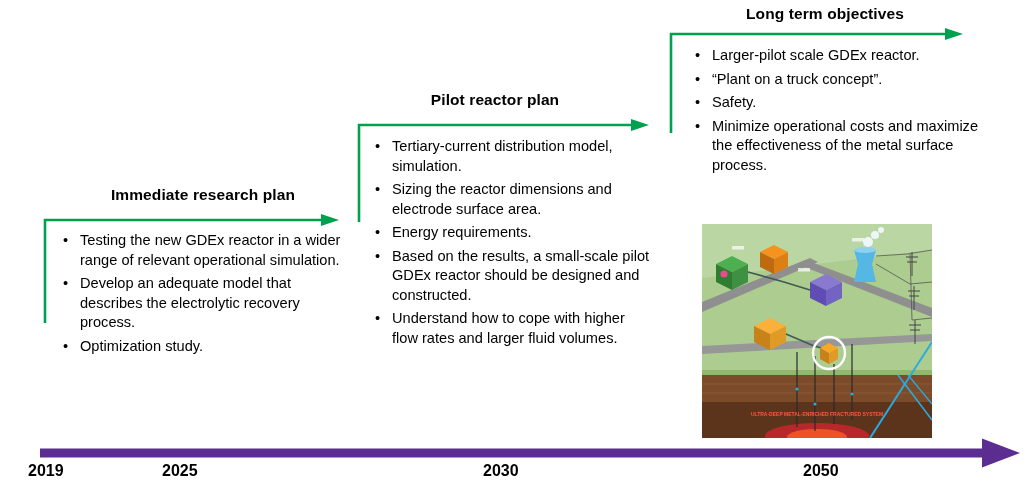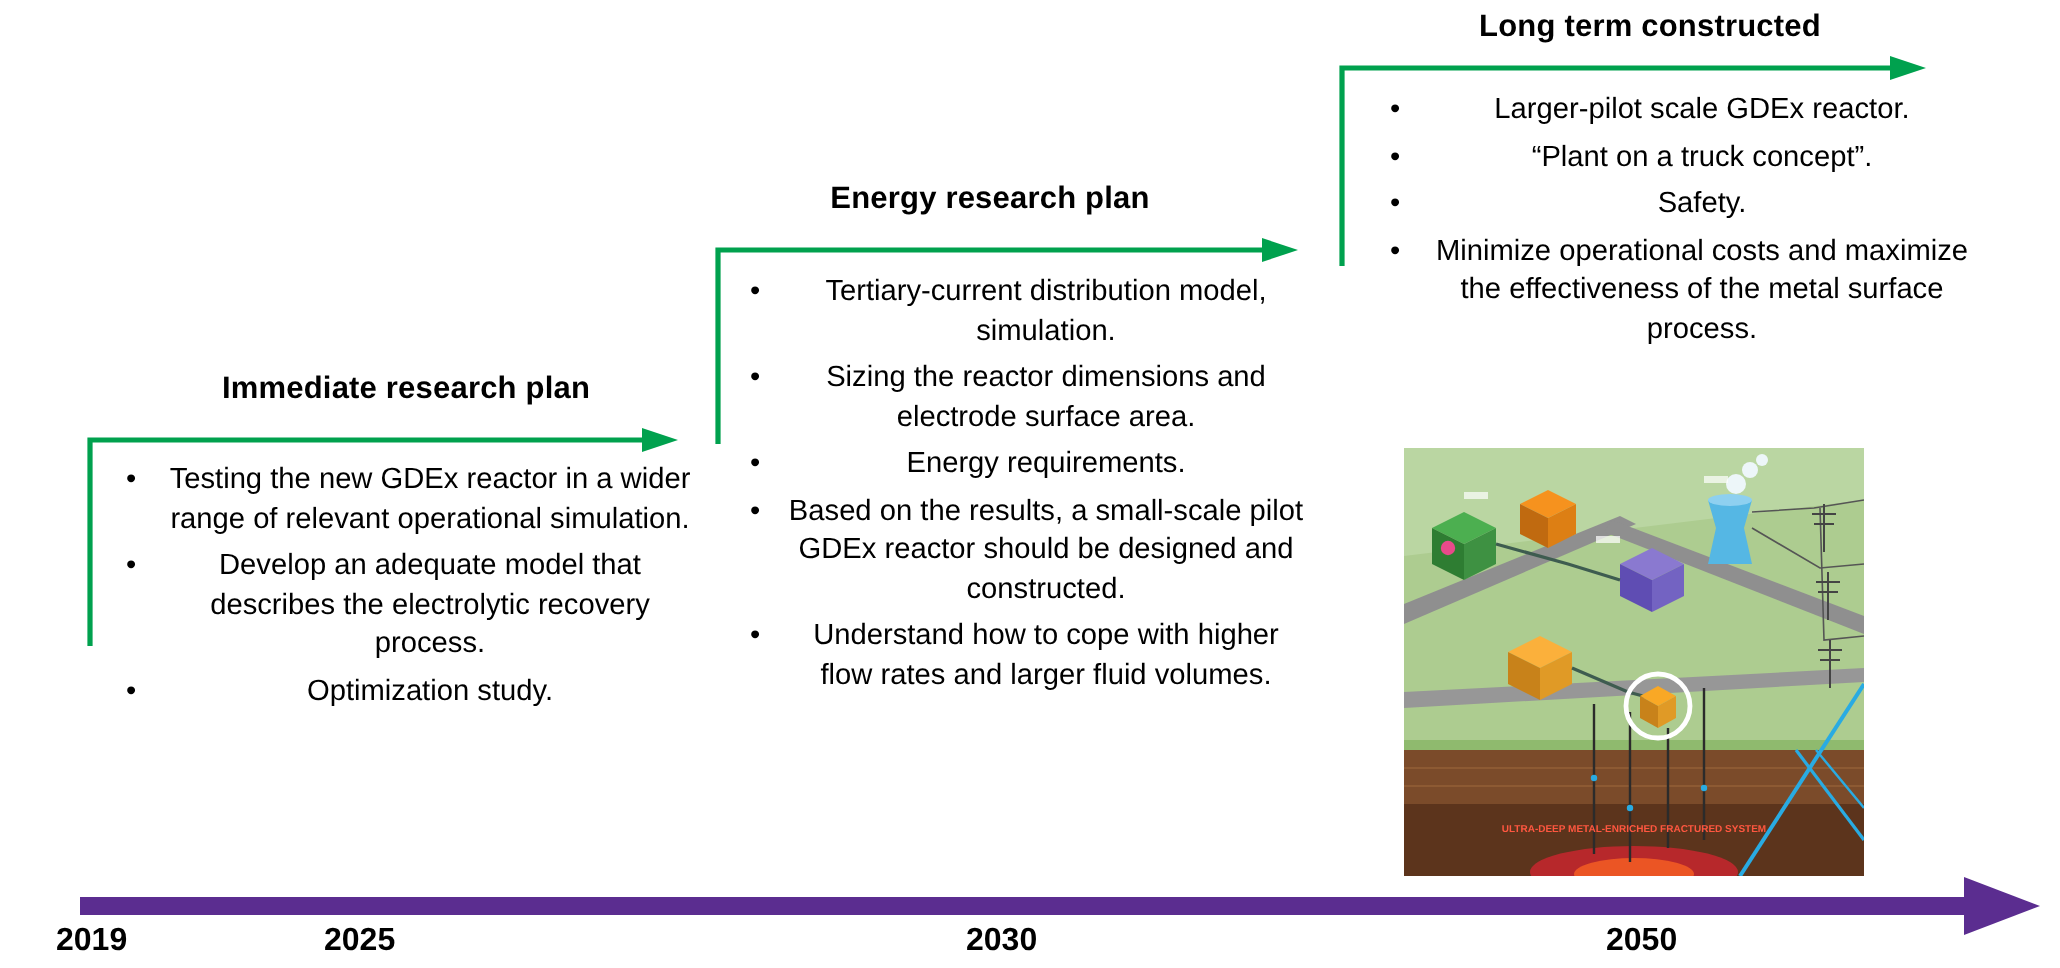--- a/index.html
+++ b/index.html
@@ -24,21 +24,20 @@
     margin: 0;
     padding: 0;
     list-style: none;
     font-size: 14.6px;
     line-height: 1.34;
   }
   .bullet-list li {
     position: relative;
     padding-left: 24px;
     margin-bottom: 4px;
-    text-align: center;
   }
   .bullet-list li::before {
     content: "\2022";
     position: absolute;
     left: 7px;
     top: 0;
   }
   .year-label {
     position: absolute;
     font-weight: 700;
@@ -57,36 +56,36 @@
     <path d="M5 112 L5 9 L281 9" fill="none" stroke="#00A14E" stroke-width="2.6"></path>
     <polygon points="281,3 299,9 281,15" fill="#00A14E"></polygon>
   </svg>
 
   <ul class="bullet-list" style="left:56px; top:231px; width:294px;">
     <li>Testing the new GDEx reactor in a wider range of relevant operational simulation.</li>
     <li>Develop an adequate model that describes the electrolytic recovery process.</li>
     <li>Optimization study.</li>
   </ul>
 
-  <div class="section-title" style="left:360px; top:91px; width:270px;">Energy research plan</div>
+  <div class="section-title" style="left:360px; top:91px; width:270px;">Pilot reactor plan</div>
 
   <svg class="overlay" style="left:354px; top:116px;" width="300" height="112" viewBox="0 0 300 112">
     <path d="M5 106 L5 9 L277 9" fill="none" stroke="#00A14E" stroke-width="2.6"></path>
     <polygon points="277,3 295,9 277,15" fill="#00A14E"></polygon>
   </svg>
 
   <ul class="bullet-list" style="left:368px; top:137px; width:286px;">
     <li>Tertiary-current distribution model, simulation.</li>
     <li>Sizing the reactor dimensions and electrode surface area.</li>
     <li>Energy requirements.</li>
     <li>Based on the results, a small-scale pilot GDEx reactor should be designed and constructed.</li>
     <li>Understand how to cope with higher flow rates and larger fluid volumes.</li>
   </ul>
 
-  <div class="section-title" style="left:680px; top:5px; width:290px;">Long term constructed</div>
+  <div class="section-title" style="left:680px; top:5px; width:290px;">Long term objectives</div>
 
   <svg class="overlay" style="left:666px; top:25px;" width="302" height="112" viewBox="0 0 302 112">
     <path d="M5 108 L5 9 L279 9" fill="none" stroke="#00A14E" stroke-width="2.6"></path>
     <polygon points="279,3 297,9 279,15" fill="#00A14E"></polygon>
   </svg>
 
   <ul class="bullet-list" style="left:688px; top:46px; width:302px;">
     <li>Larger-pilot scale GDEx reactor.</li>
     <li>“Plant on a truck concept”.</li>
     <li>Safety.</li>

